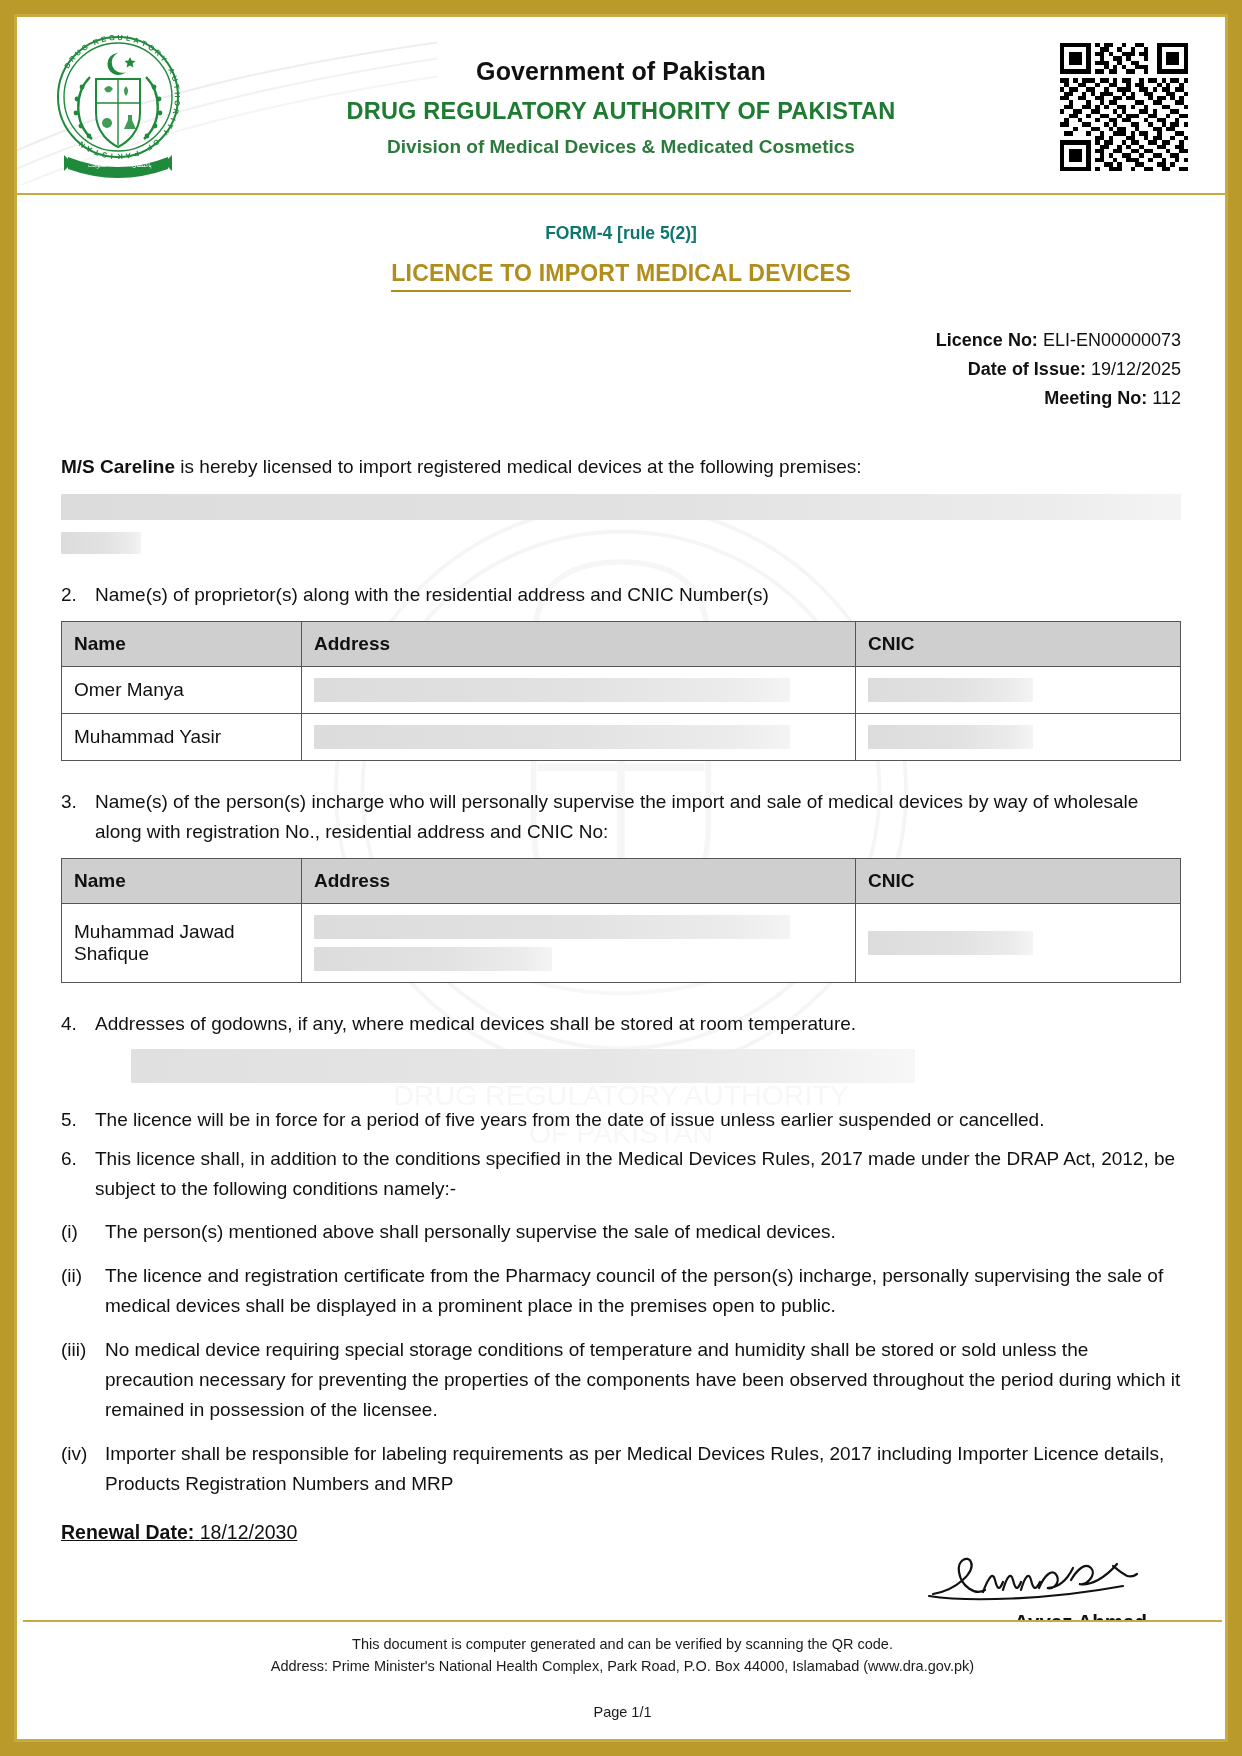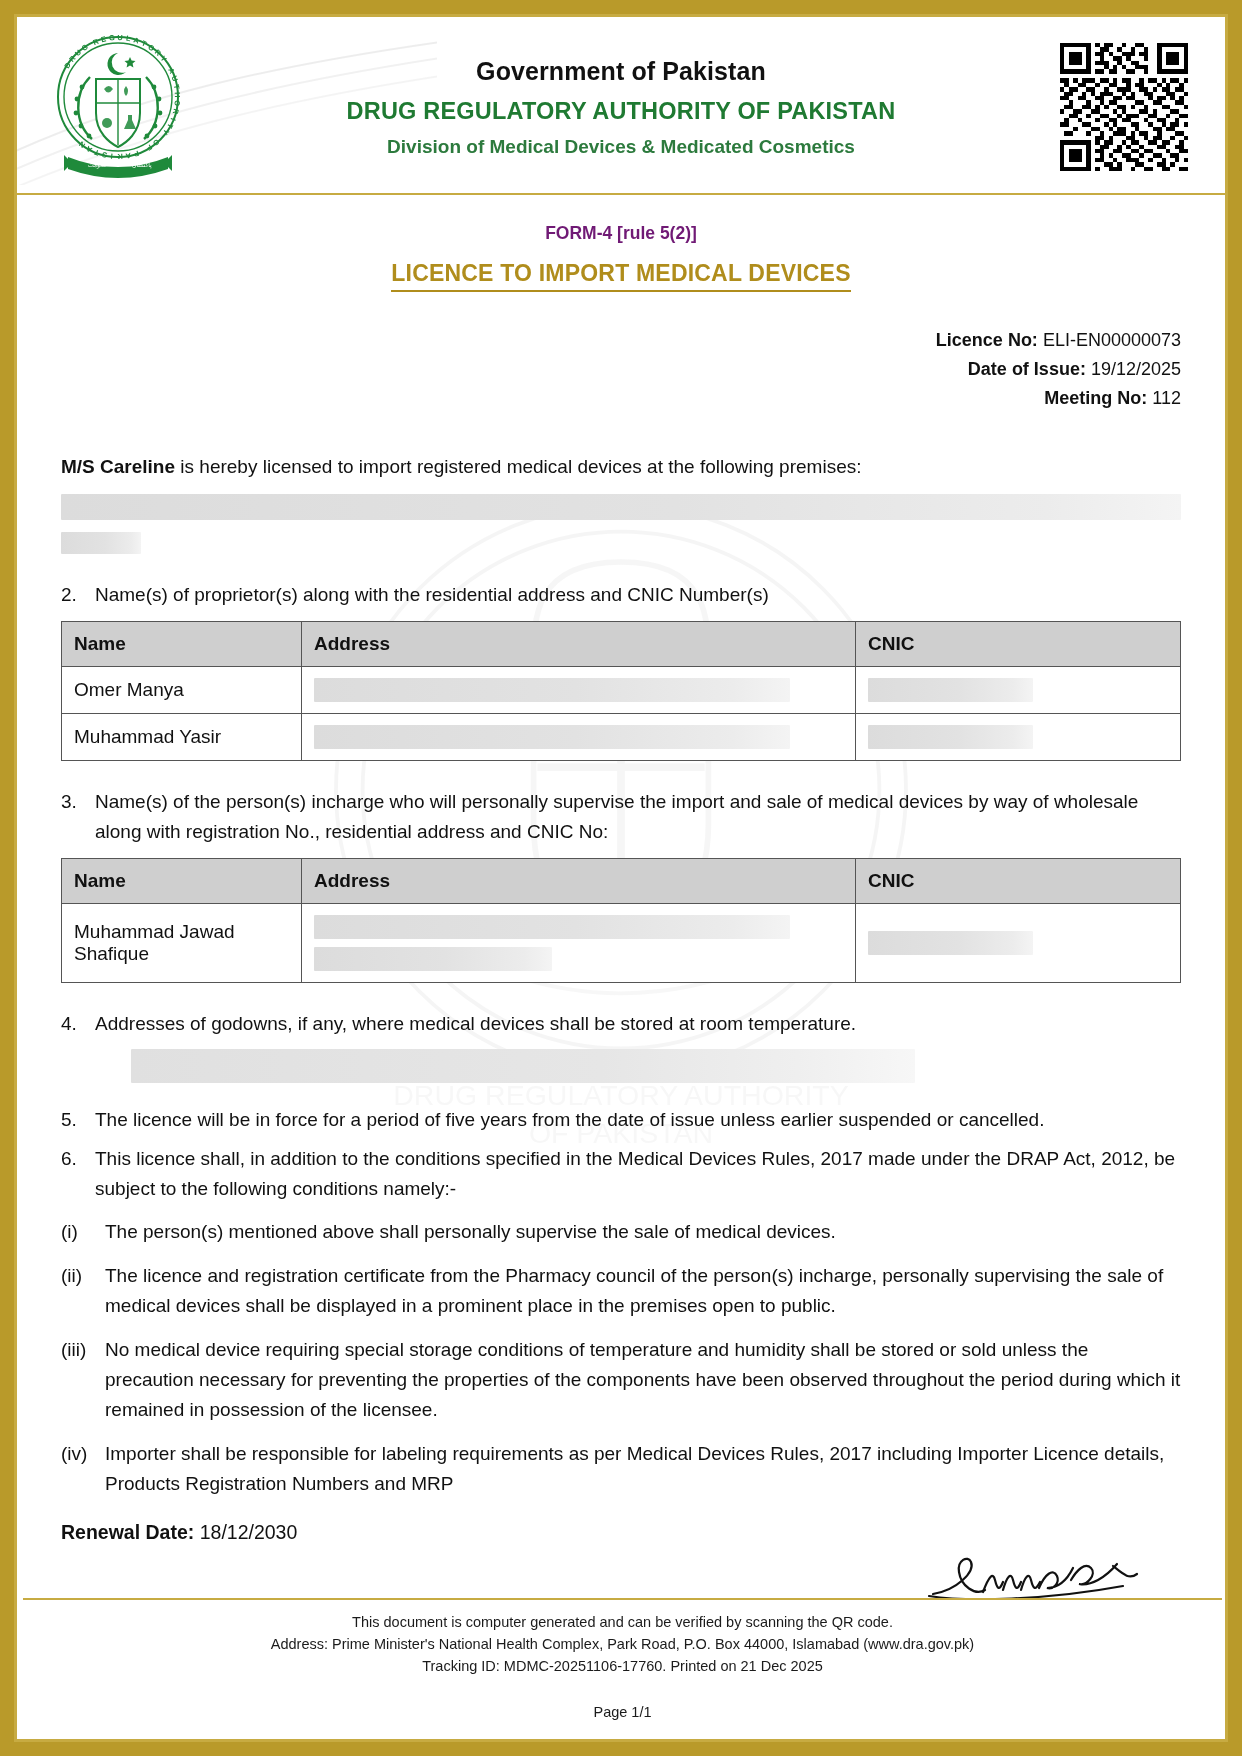--- a/index.html
+++ b/index.html
@@ -55,21 +55,21 @@
   .head-mid{flex:1;text-align:center;padding:0 6px;}
   .h-gov{font-size:25px;font-weight:bold;color:#111;letter-spacing:.1px;}
   .h-min{font-size:21px;color:#1a1a1a;margin-top:9px;}
   .h-drap{font-size:23.5px;font-weight:bold;color:#1f7a32;margin-top:12px;letter-spacing:.2px;}
   .h-div{font-size:19px;font-weight:bold;color:#2c7a3d;margin-top:11px;}
   .qrbox{width:150px;flex:0 0 150px;display:flex;justify-content:center;align-items:flex-start;}
   .qr{width:128px;height:128px;display:block;}
 
   
   .body{padding:22px 44px 0 44px;}
-  .form-no{text-align:center;font-size:17.5px;font-weight:bold;color:#701a75;margin-top:6px;}
+  .form-no{text-align:center;font-size:17.5px;font-weight:bold;color:#0f766e;margin-top:6px;}
   .title-wrap{text-align:center;margin-top:16px;}
   .title{
     display:inline-block;
     font-size:23px;font-weight:bold;
     color:#b08d1c;
     border-bottom:2.5px solid #b08d1c;
     padding-bottom:3px;
     letter-spacing:.2px;
   }
 
@@ -116,21 +116,21 @@
   .w-90{width:90%;}
   .w-55{width:55%;}
   .w-45{width:45%;}
   .stack .redact{margin-bottom:8px;}
   .stack .redact:last-child{margin-bottom:0;}
 
   
   .cond{margin-top:14px;font-size:19px;color:#111;line-height:1.58;}
   .cond .sec-num{flex:0 0 44px;}
 
-  .renewal{margin-top:22px;font-size:19.5px;color:#111;}
+  .renewal{margin-top:22px;font-size:19.5px;color:#111;text-decoration:underline;}
   .renewal b{font-weight:bold;}
 
   
   .sign{margin-top:6px;text-align:right;padding-right:34px;}
   .sign svg{display:block;margin-left:auto;}
   .sign-name{font-size:20.5px;font-weight:bold;color:#111;margin-top:2px;}
   .sign-role{font-size:18px;font-weight:bold;color:#111;margin-top:3px;}
   .sign-board{font-size:18px;font-weight:bold;color:#111;margin-top:3px;}
 
   
@@ -637,18 +637,17 @@
       <div class="sign-role">Secretary</div>
       <div class="sign-board">Medical Device Board</div>
     </div>
 
   </div>
   </div>
 
   <div class="footer">
     <div>This document is computer generated and can be verified by scanning the QR code.</div>
     <div>Address: Prime Minister's National Health Complex, Park Road, P.O. Box 44000, Islamabad (www.dra.gov.pk)</div>
-    <div>Tracking ID: MDMC-20251106-17760. Printed on 21 Dec 2025</div>
     <div class="pg">Page 1/1</div>
   </div>
 
  </div>
 </div>
 
 </body></html>

